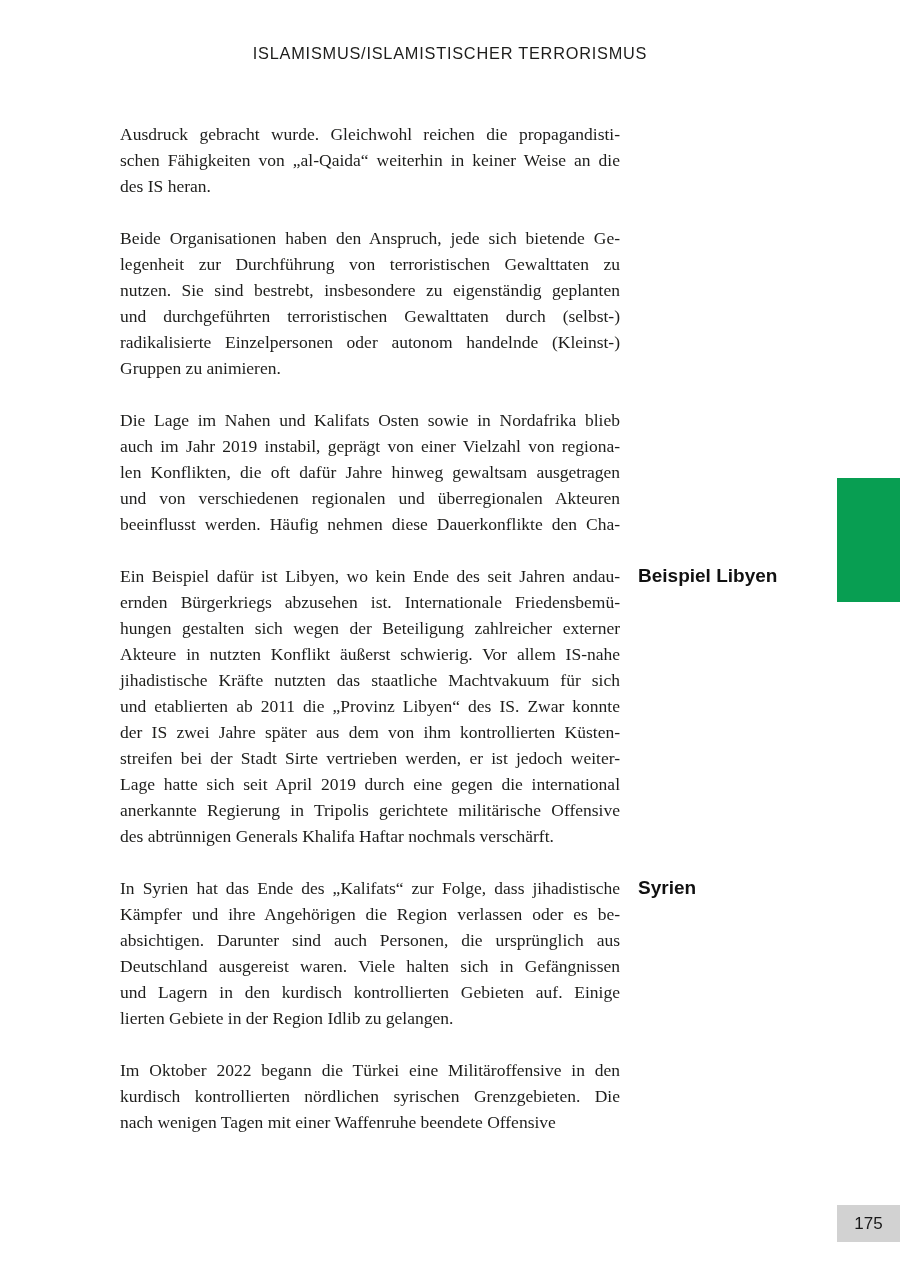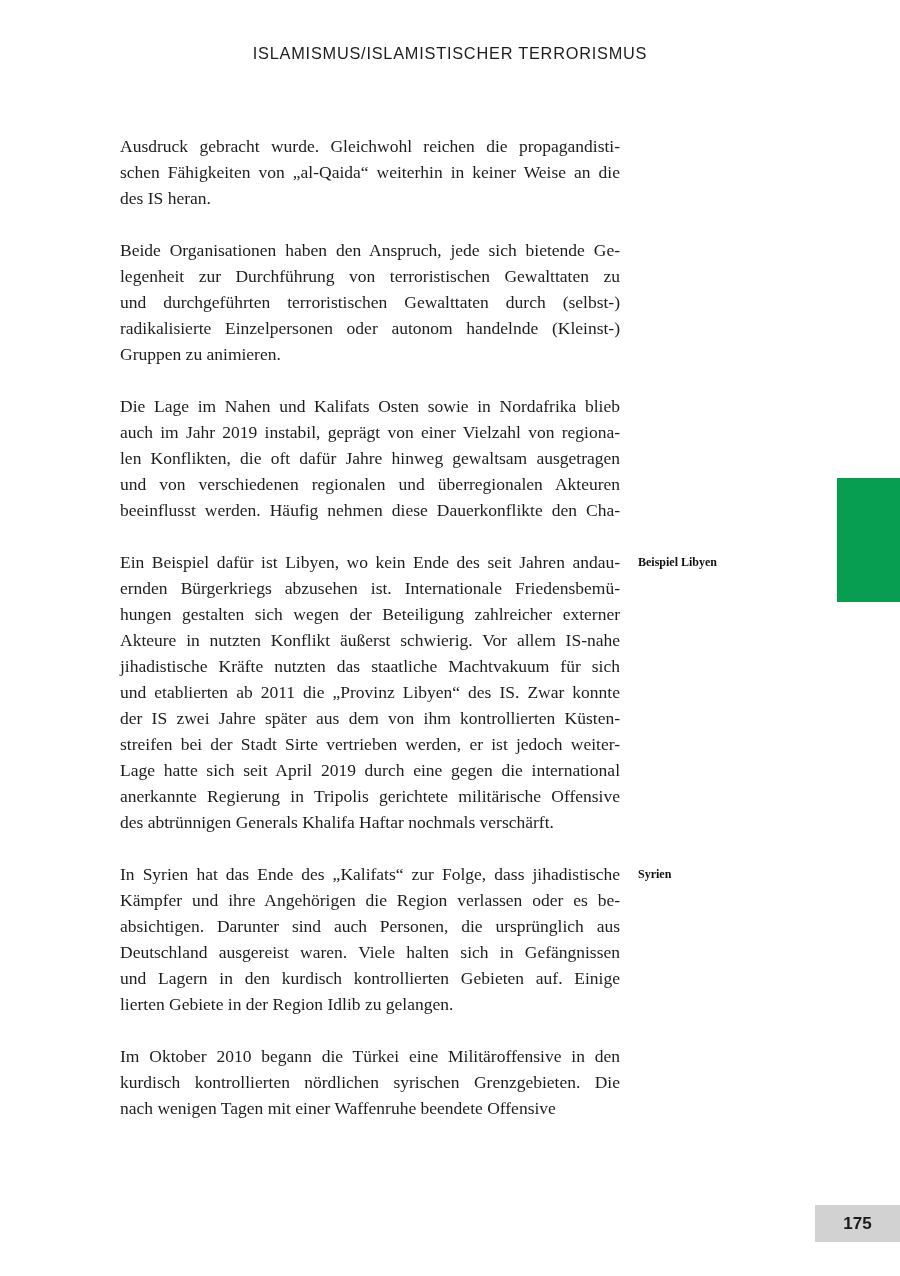--- a/index.html
+++ b/index.html
@@ -28,81 +28,82 @@
     transform: scaleX(0.96);
   }
   .text-column {
     position: absolute;
     left: 120px;
     top: 121px;
     width: 500px;
   }
   .para {
     position: relative;
-    margin: 12px 0 26px 0;
+    margin: 0 0 26px 0;
     font-family: "Liberation Serif", serif;
     font-size: 17.5px;
     line-height: 26px;
     color: #1d1d1b;
   }
   .line {
     text-align: justify;
     text-align-last: justify;
   }
   .line.last {
     text-align-last: left;
   }
   .margin-note {
     position: absolute;
     left: 518px;
     top: 0;
     width: 250px;
-    font-family: Liberation Serif, serif;
+    font-family: Liberation Sans, sans-serif;
     font-weight: bold;
-    font-size: 12px;
+    font-size: 19px;
     line-height: 26px;
     color: #111111;
     white-space: nowrap;
   }
   .green-tab {
     position: absolute;
     right: 0;
     top: 478px;
     width: 63px;
     height: 124px;
   }
   .page-number-box {
     position: absolute;
     right: 0;
     top: 1205px;
-    width: 85px;
+    width: 63px;
     height: 37px;
     display: flex;
     align-items: center;
     justify-content: center;
     font-family: "Liberation Sans", sans-serif;
-    font-weight: bold;
+    font-weight: normal;
     font-size: 17px;
     color: #1a1a1a;
   }
 </style>
 </head>
 <body>
 
 <div class="running-header">ISLAMISMUS/ISLAMISTISCHER TERRORISMUS</div>
 
 <div class="text-column" id="text-column">
     <div class="para">
       <div class="line">Ausdruck gebracht wurde. Gleichwohl reichen die propagandisti-</div>
       <div class="line">schen Fähigkeiten von „al-Qaida“ weiterhin in keiner Weise an die</div>
       <div class="line last">des IS heran.</div>
     </div>
     <div class="para">
       <div class="line">Beide Organisationen haben den Anspruch, jede sich bietende Ge-</div>
       <div class="line">legenheit zur Durchführung von terroristischen Gewalttaten zu</div>
+      <div class="line">nutzen. Sie sind bestrebt, insbesondere zu eigenständig geplanten</div>
       <div class="line">und durchgeführten terroristischen Gewalttaten durch (selbst-)</div>
       <div class="line">radikalisierte Einzelpersonen oder autonom handelnde (Kleinst-)</div>
       <div class="line last">Gruppen zu animieren.</div>
     </div>
     <div class="para">
       <div class="line">Die Lage im Nahen und Kalifats Osten sowie in Nordafrika blieb</div>
       <div class="line">auch im Jahr 2019 instabil, geprägt von einer Vielzahl von regiona-</div>
       <div class="line">len Konflikten, die oft dafür Jahre hinweg gewaltsam ausgetragen</div>
       <div class="line">und von verschiedenen regionalen und überregionalen Akteuren</div>
       <div class="line">beeinflusst werden. Häufig nehmen diese Dauerkonflikte den Cha-</div>
@@ -124,21 +125,21 @@
     <div class="para">
       <div class="line">In Syrien hat das Ende des „Kalifats“ zur Folge, dass jihadistische</div>
       <div class="line">Kämpfer und ihre Angehörigen die Region verlassen oder es be-</div>
       <div class="line">absichtigen. Darunter sind auch Personen, die ursprünglich aus</div>
       <div class="line">Deutschland ausgereist waren. Viele halten sich in Gefängnissen</div>
       <div class="line">und Lagern in den kurdisch kontrollierten Gebieten auf. Einige</div>
       <div class="line last">lierten Gebiete in der Region Idlib zu gelangen.</div>
       <span class="margin-note">Syrien</span>
     </div>
     <div class="para">
-      <div class="line">Im Oktober 2010 begann die Türkei eine Militäroffensive in den</div>
+      <div class="line">Im Oktober 2022 begann die Türkei eine Militäroffensive in den</div>
       <div class="line">kurdisch kontrollierten nördlichen syrischen Grenzgebieten. Die</div>
       <div class="line last">nach wenigen Tagen mit einer Waffenruhe beendete Offensive</div>
     </div>
   </div>
 
 <div class="green-tab" style="background: rgb(8, 158, 82);"></div>
 
 <div class="page-number-box" style="background: rgb(210, 210, 210);">
   <span>175</span>
 </div>

